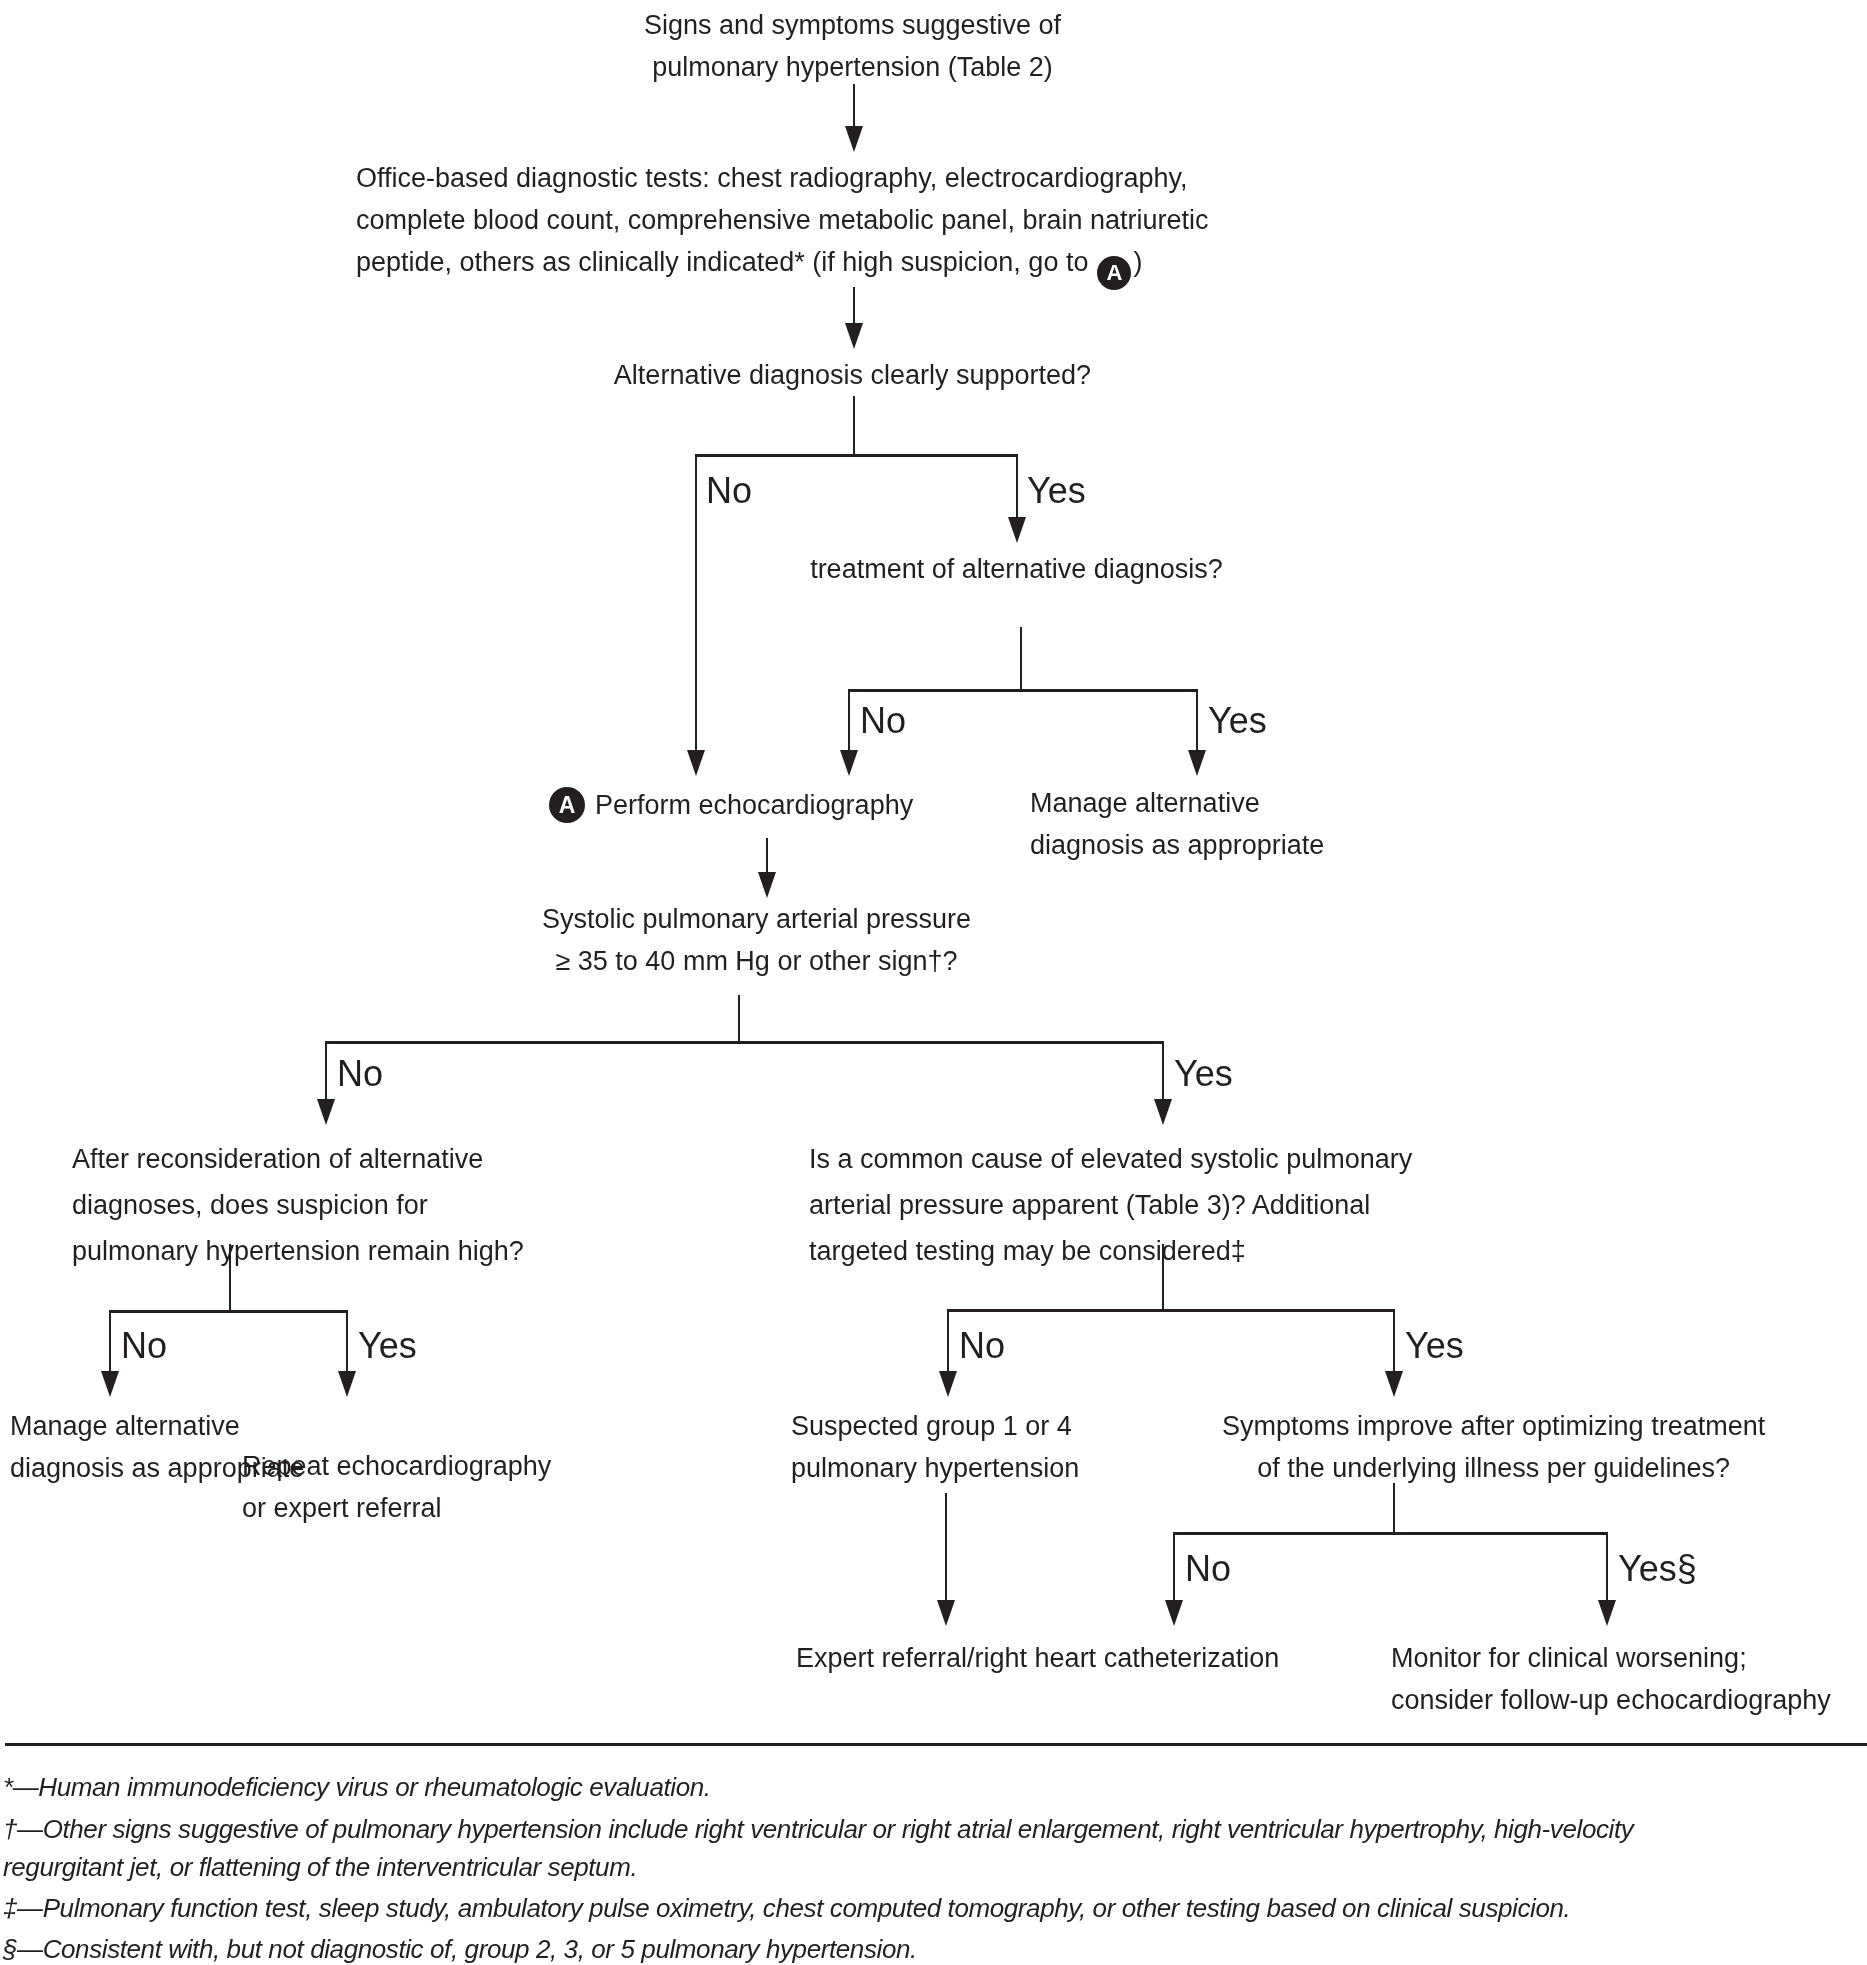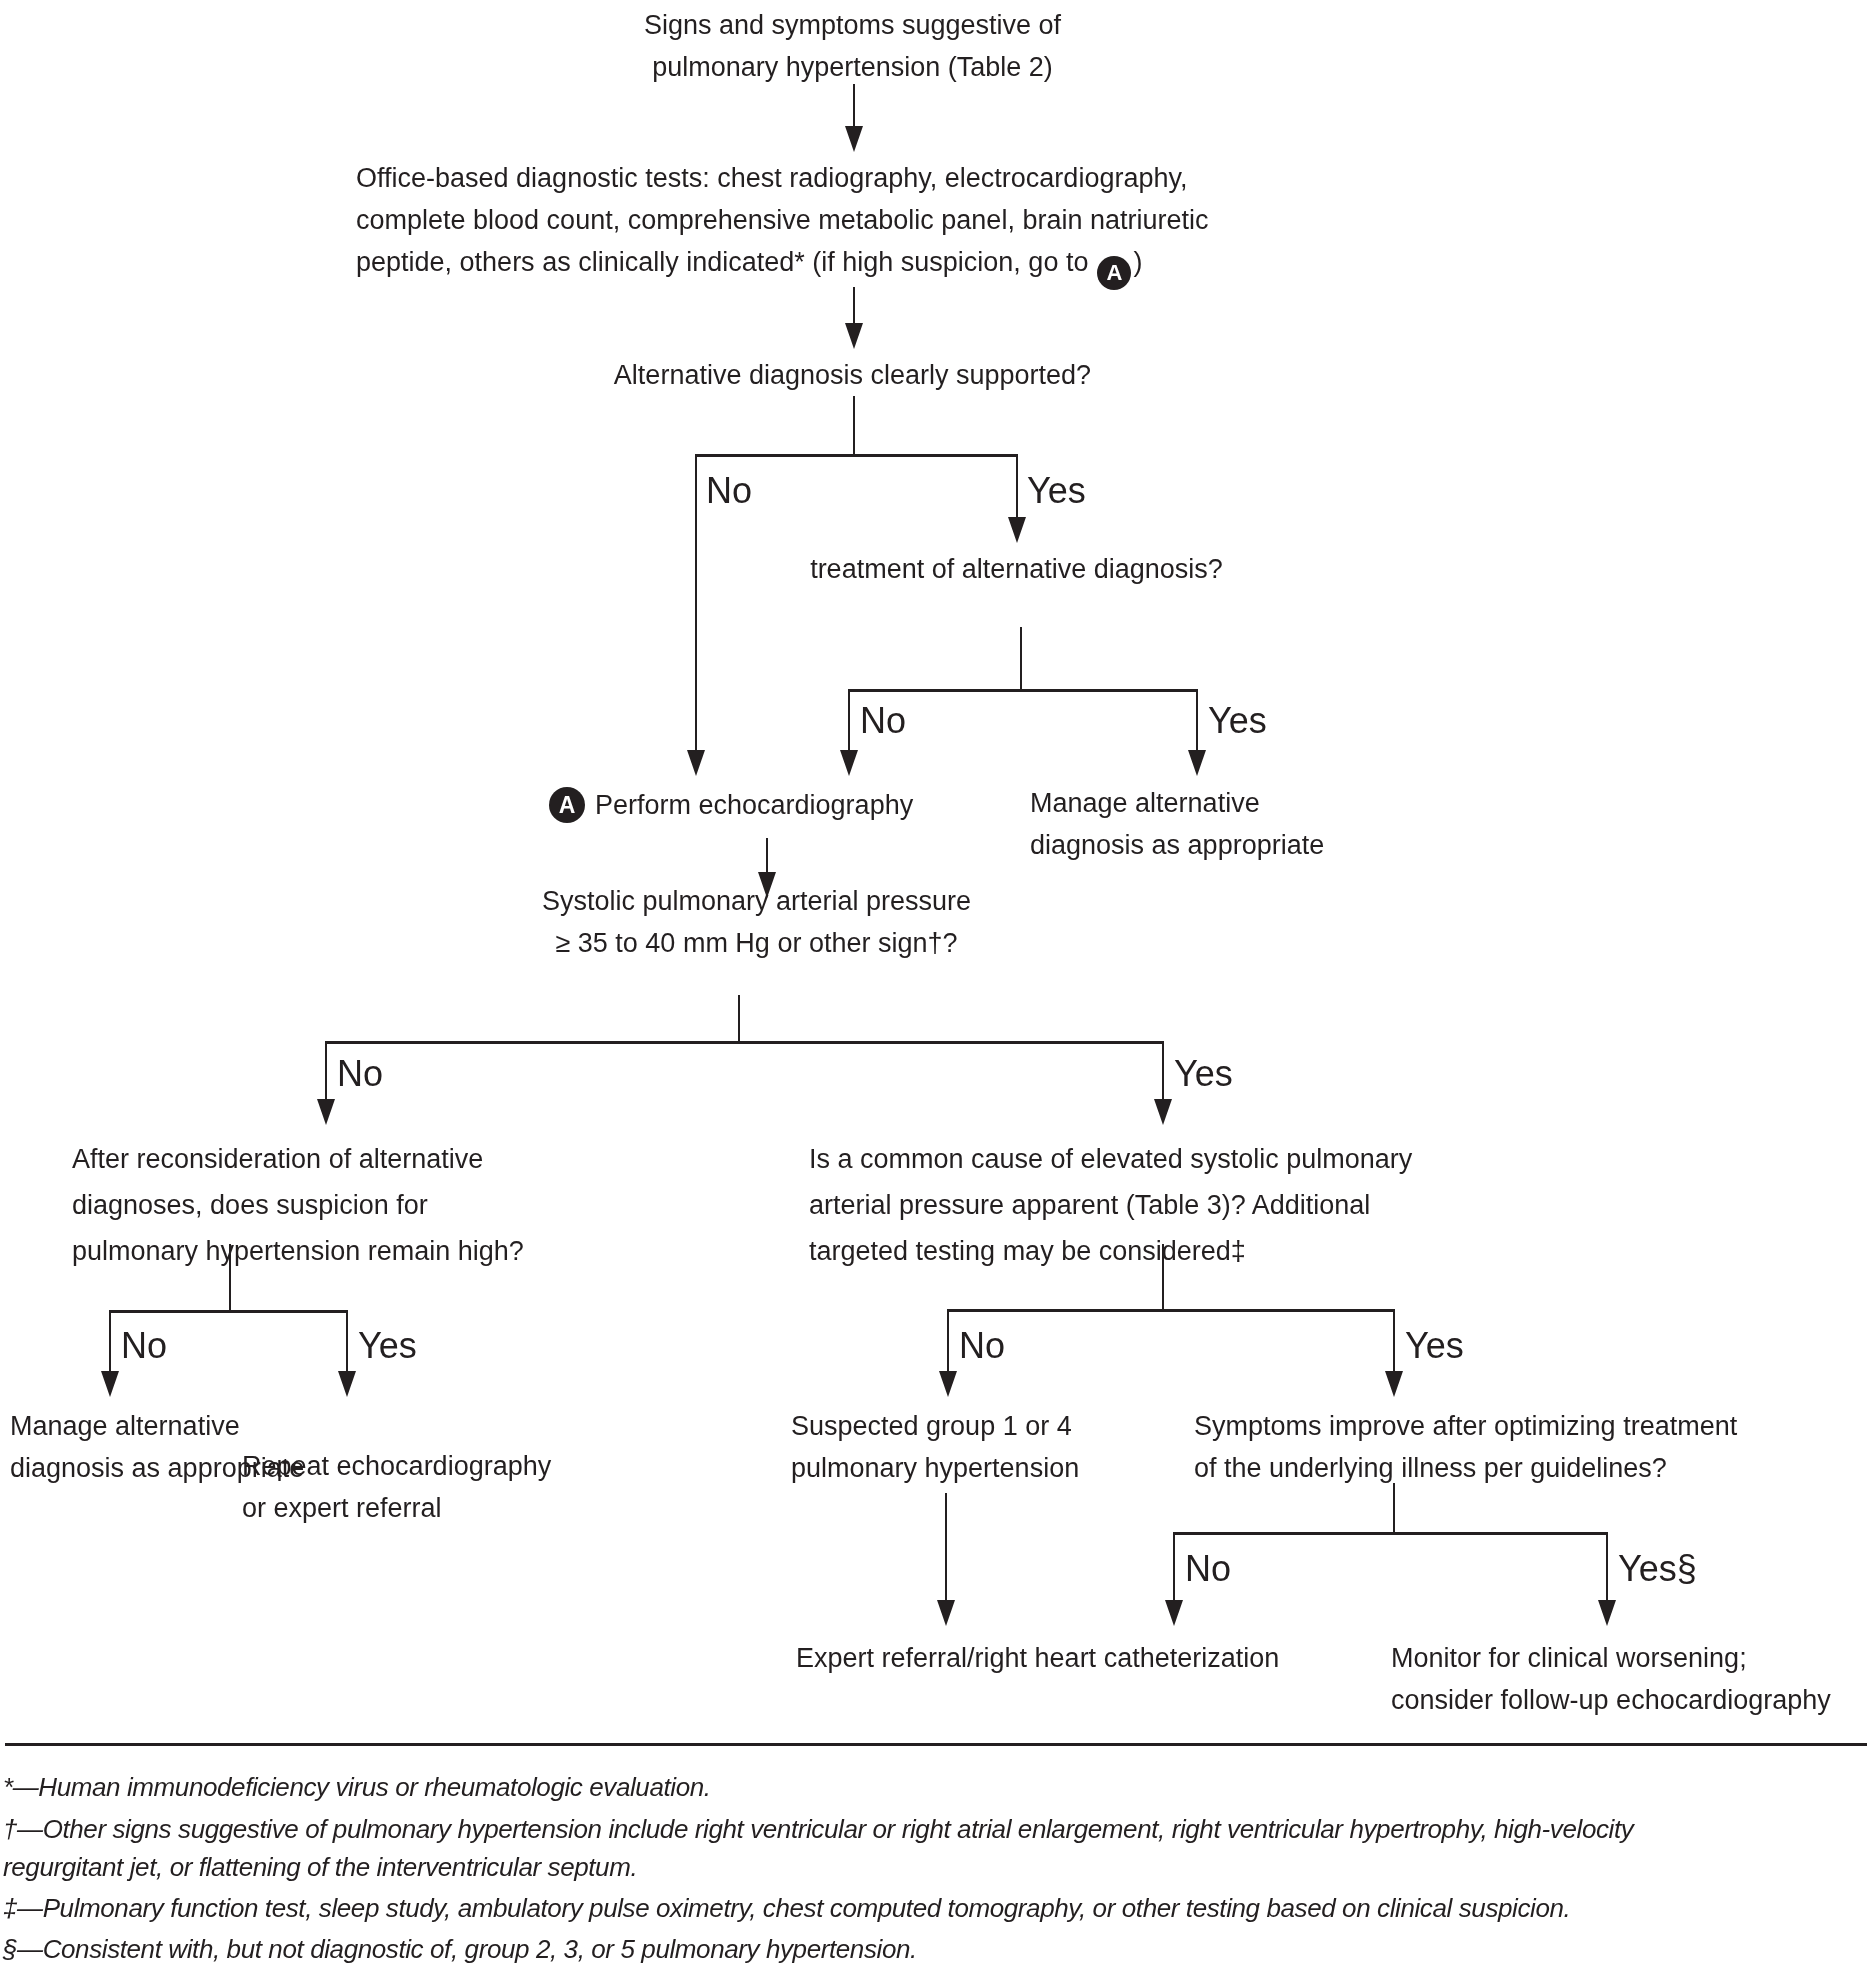--- a/index.html
+++ b/index.html
@@ -55,21 +55,21 @@
 <div class="t echo-row" style="left:549px;top:784px;">
   <span class="badge">A</span>
   <span>Perform echocardiography</span>
 </div>
 
 <div class="t" style="left:1030px;top:782px;">
   <div>Manage alternative</div>
   <div>diagnosis as appropriate</div>
 </div>
 
-<div class="t center" style="left:458px;top:880px;width:597px;">
+<div class="t center" style="left:458px;top:898px;width:597px;">
   <div>Systolic pulmonary arterial pressure</div>
   <div>≥ 35 to 40 mm Hg or other sign†?</div>
 </div>
 
 <div class="t" style="left:72px;top:1136px;line-height:46px;">
   <div>After reconsideration of alternative</div>
   <div>diagnoses, does suspicion for</div>
   <div>pulmonary hypertension remain high?</div>
 </div>
 
@@ -87,21 +87,21 @@
   <div>Is a common cause of elevated systolic pulmonary</div>
   <div>arterial pressure apparent (Table 3)? Additional</div>
   <div>targeted testing may be considered‡</div>
 </div>
 
 <div class="t" style="left:791px;top:1405px;">
   <div>Suspected group 1 or 4</div>
   <div>pulmonary hypertension</div>
 </div>
 
-<div class="t" style="left:1194px;top:1405px;">
+<div class="t" style="left:1222px;top:1405px;text-align:center;">
   <div>Symptoms improve after optimizing treatment</div>
   <div>of the underlying illness per guidelines?</div>
 </div>
 
 <div class="t" style="left:796px;top:1637px;">
   <div>Expert referral/right heart catheterization</div>
 </div>
 
 <div class="t" style="left:1391px;top:1637px;">
   <div>Monitor for clinical worsening;</div>

